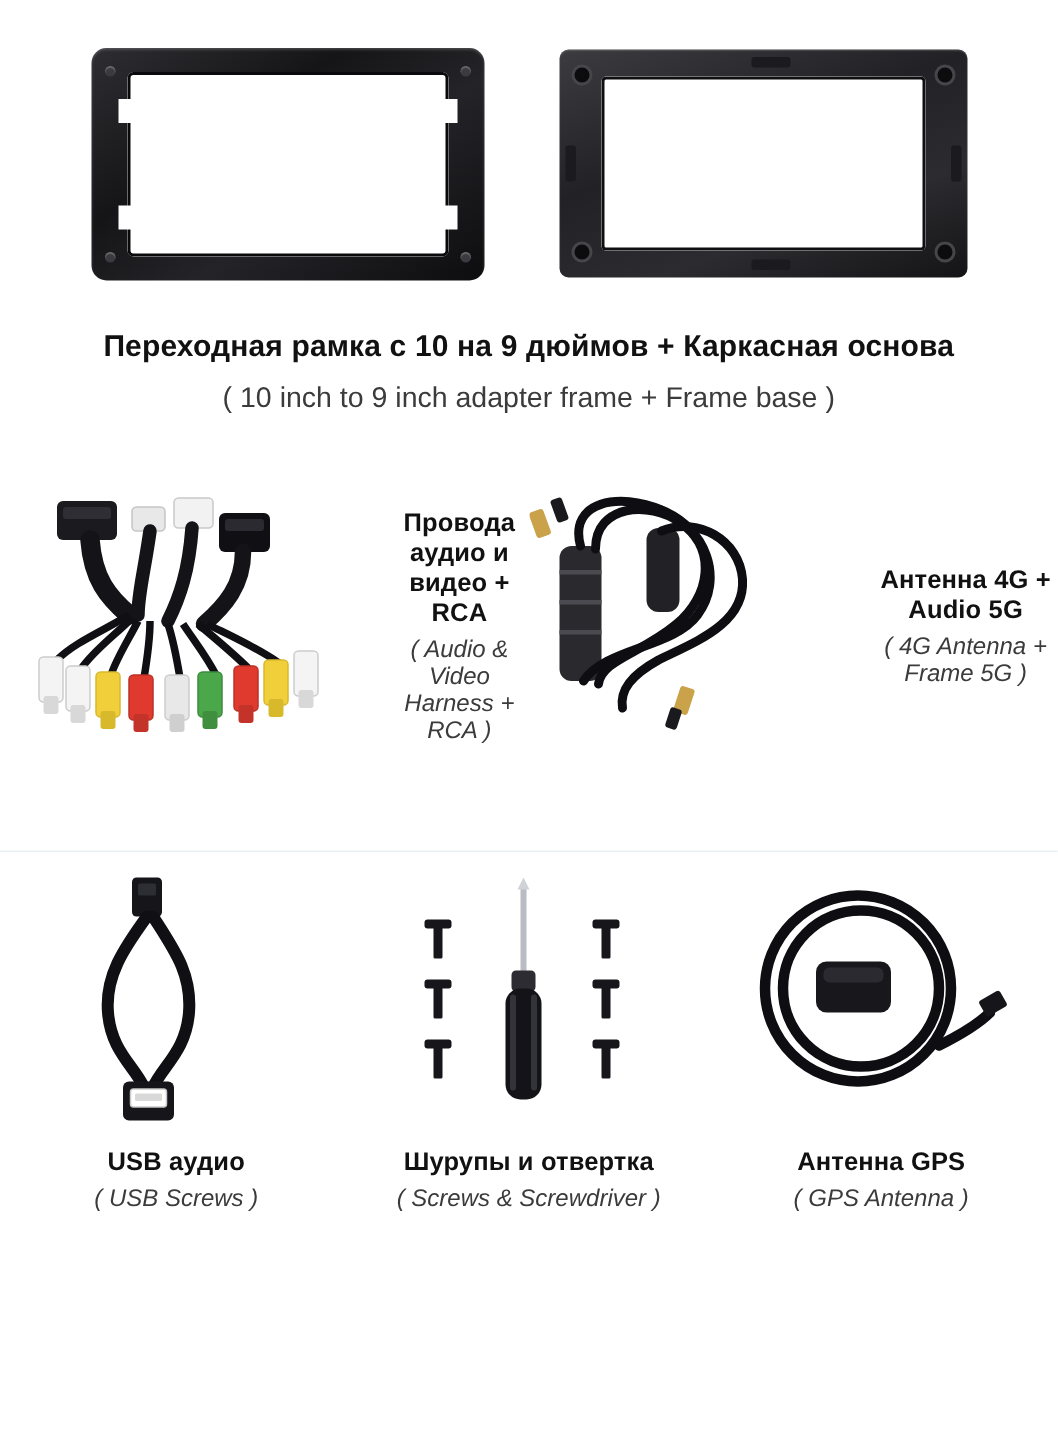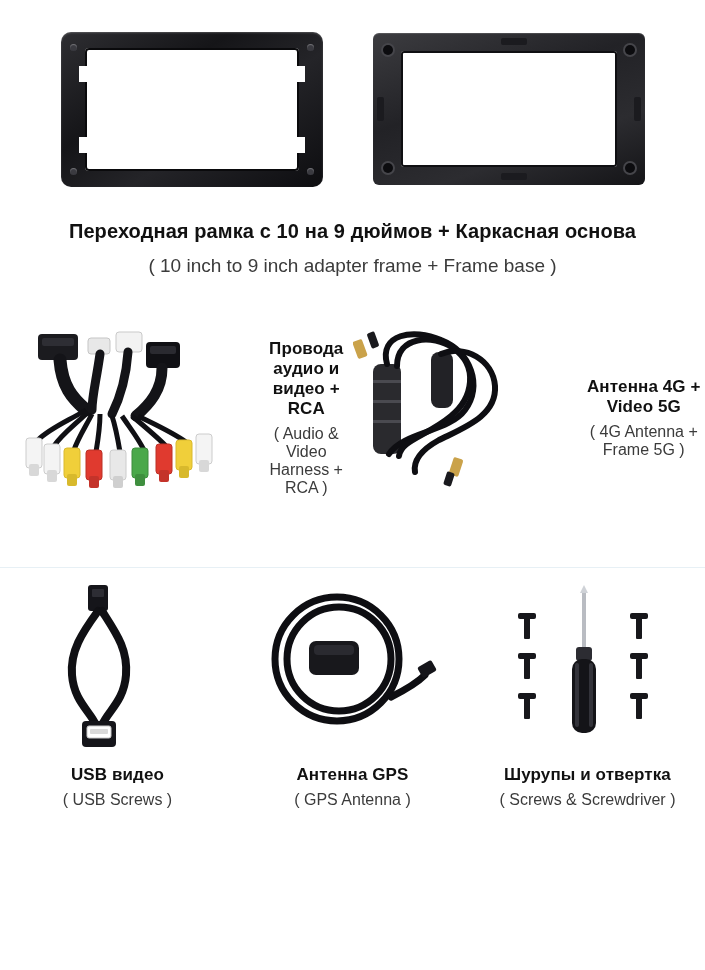--- a/index.html
+++ b/index.html
@@ -122,21 +122,21 @@
     color: #111111;
     letter-spacing: 0.1px;
   }
   .caption-en {
     font-size: 19px;
     font-weight: normal;
     color: #3b3b3b;
     margin-top: 8px;
   }
   .caption-ru.small { font-size: 17px; }
-  .caption-en.small { font-size: 16px; margin-top: 6px; }
+  .caption-en.small { font-size: 16px; margin-top: 6px; font-style: italic; }
 
   .frames-caption { margin-top: 26px; }
   .frames-caption .caption-en { margin-top: 12px; }
 
   
   .section-two {
     margin-top: 42px;
     display: flex;
   }
   .col-half {
@@ -288,21 +288,21 @@
           <path d="M44 42 C 44 12, 80 10, 100 24 C 126 42, 120 74, 98 92 C 74 112, 48 116, 46 132" stroke="#0e0e12" stroke-width="6" fill="none" stroke-linecap="round"></path>
           <path d="M88 30 C 112 20, 140 36, 142 62 C 144 92, 110 104, 86 116 C 68 126, 60 136, 62 148" stroke="#0e0e12" stroke-width="6" fill="none" stroke-linecap="round"></path>
 
           <rect x="2" y="16" width="10" height="18" rx="2" fill="#caa24a" transform="rotate(-20 7 25)"></rect>
           <rect x="16" y="8" width="8" height="16" rx="2" fill="#1a1a1e" transform="rotate(-20 20 16)"></rect>
           <rect x="98" y="134" width="10" height="18" rx="2" fill="#caa24a" transform="rotate(18 103 143)"></rect>
           <rect x="92" y="148" width="8" height="14" rx="2" fill="#1a1a1e" transform="rotate(18 96 155)"></rect>
         </svg>
       </div>
       <div class="caption-block two-caption">
-        <div class="caption-ru small">Антенна 4G + Video 5G</div>
+        <div class="caption-ru small">Антенна 4G + Audio 5G</div>
         <div class="caption-en small">( 4G Antenna + Frame 5G )</div>
       </div>
     </div>
 
   </div>
 
   <div class="section-three">
 
     <div class="col-third">
       <div class="art-box small">
@@ -310,41 +310,22 @@
           <rect x="46" y="6" width="20" height="26" rx="3" fill="#15151a"></rect>
           <rect x="50" y="10" width="12" height="8" rx="1" fill="#2d2d34"></rect>
           <path d="M56 32 C 40 54, 28 72, 30 96 C 32 122, 48 132, 54 146" stroke="#101014" stroke-width="8" fill="none" stroke-linecap="round"></path>
           <path d="M60 32 C 74 54, 86 70, 84 96 C 82 122, 66 132, 60 146" stroke="#101014" stroke-width="8" fill="none" stroke-linecap="round"></path>
           <rect x="40" y="142" width="34" height="26" rx="4" fill="#15151a"></rect>
           <rect x="45" y="147" width="24" height="12" rx="2" fill="#ffffff" stroke="#c9c9c9"></rect>
           <rect x="48" y="150" width="18" height="5" rx="1" fill="#d9d9d9"></rect>
         </svg>
       </div>
       <div class="caption-block three-caption">
-        <div class="caption-ru small">USB видео</div>
+        <div class="caption-ru small">USB аудио</div>
         <div class="caption-en small">( USB Screws )</div>
-      </div>
-    </div>
-
-    <div class="col-third">
-      <div class="art-box small">
-        <svg width="190" height="170" viewBox="0 0 190 170">
-
-          <circle cx="80" cy="80" r="62" fill="none" stroke="#0e0e12" stroke-width="7"></circle>
-          <circle cx="82" cy="80" r="52" fill="none" stroke="#0e0e12" stroke-width="7"></circle>
-          <path d="M134 118 C 150 110, 160 104, 168 96" stroke="#0e0e12" stroke-width="7" fill="none" stroke-linecap="round"></path>
-          <rect x="162" y="84" width="16" height="12" rx="2" fill="#15151a" transform="rotate(-30 170 90)"></rect>
-
-          <rect x="52" y="62" width="50" height="34" rx="7" fill="#18181c"></rect>
-          <rect x="57" y="66" width="40" height="10" rx="4" fill="#2a2a30"></rect>
-        </svg>
-      </div>
-      <div class="caption-block three-caption">
-        <div class="caption-ru small">Антенна GPS</div>
-        <div class="caption-en small">( GPS Antenna )</div>
       </div>
     </div>
 
     <div class="col-third">
       <div class="art-box small">
         <svg width="170" height="170" viewBox="0 0 170 170">
 
           <rect x="80" y="12" width="4" height="58" fill="#b9bcc2"></rect>
           <polygon points="82,6 86,14 78,14" fill="#cfd2d7"></polygon>
           <rect x="74" y="68" width="16" height="14" rx="3" fill="#2c2c32"></rect>
@@ -370,15 +351,34 @@
             <rect x="128" y="114" width="18" height="6" rx="2"></rect>
           </g>
         </svg>
       </div>
       <div class="caption-block three-caption">
         <div class="caption-ru small">Шурупы и отвертка</div>
         <div class="caption-en small">( Screws &amp; Screwdriver )</div>
       </div>
     </div>
 
+    <div class="col-third">
+      <div class="art-box small">
+        <svg width="190" height="170" viewBox="0 0 190 170">
+
+          <circle cx="80" cy="80" r="62" fill="none" stroke="#0e0e12" stroke-width="7"></circle>
+          <circle cx="82" cy="80" r="52" fill="none" stroke="#0e0e12" stroke-width="7"></circle>
+          <path d="M134 118 C 150 110, 160 104, 168 96" stroke="#0e0e12" stroke-width="7" fill="none" stroke-linecap="round"></path>
+          <rect x="162" y="84" width="16" height="12" rx="2" fill="#15151a" transform="rotate(-30 170 90)"></rect>
+
+          <rect x="52" y="62" width="50" height="34" rx="7" fill="#18181c"></rect>
+          <rect x="57" y="66" width="40" height="10" rx="4" fill="#2a2a30"></rect>
+        </svg>
+      </div>
+      <div class="caption-block three-caption">
+        <div class="caption-ru small">Антенна GPS</div>
+        <div class="caption-en small">( GPS Antenna )</div>
+      </div>
+    </div>
+
   </div>
 
 </div>
 
 </body></html>

